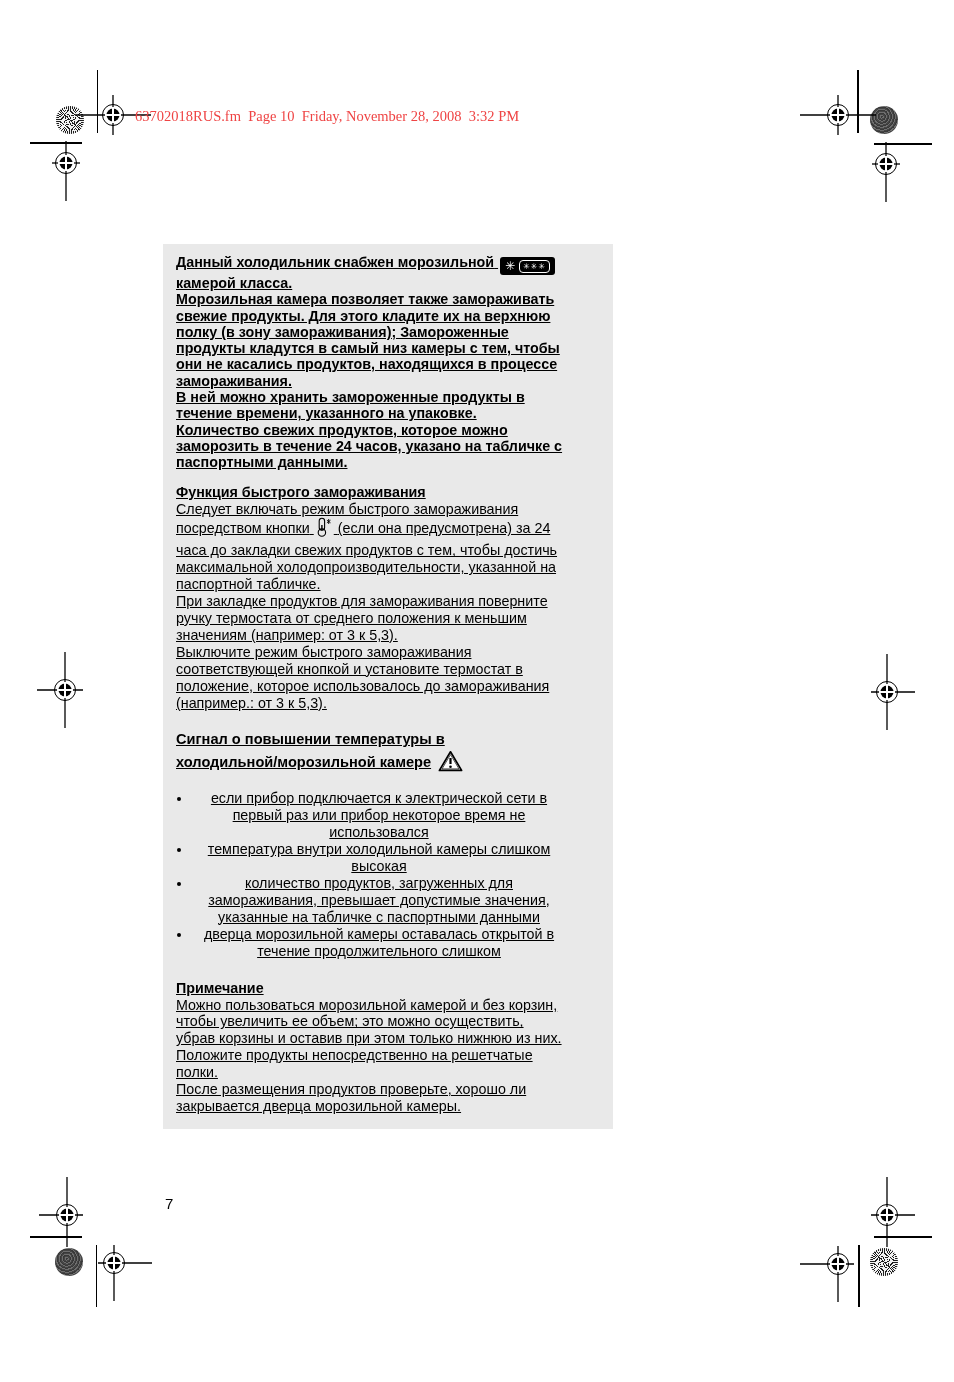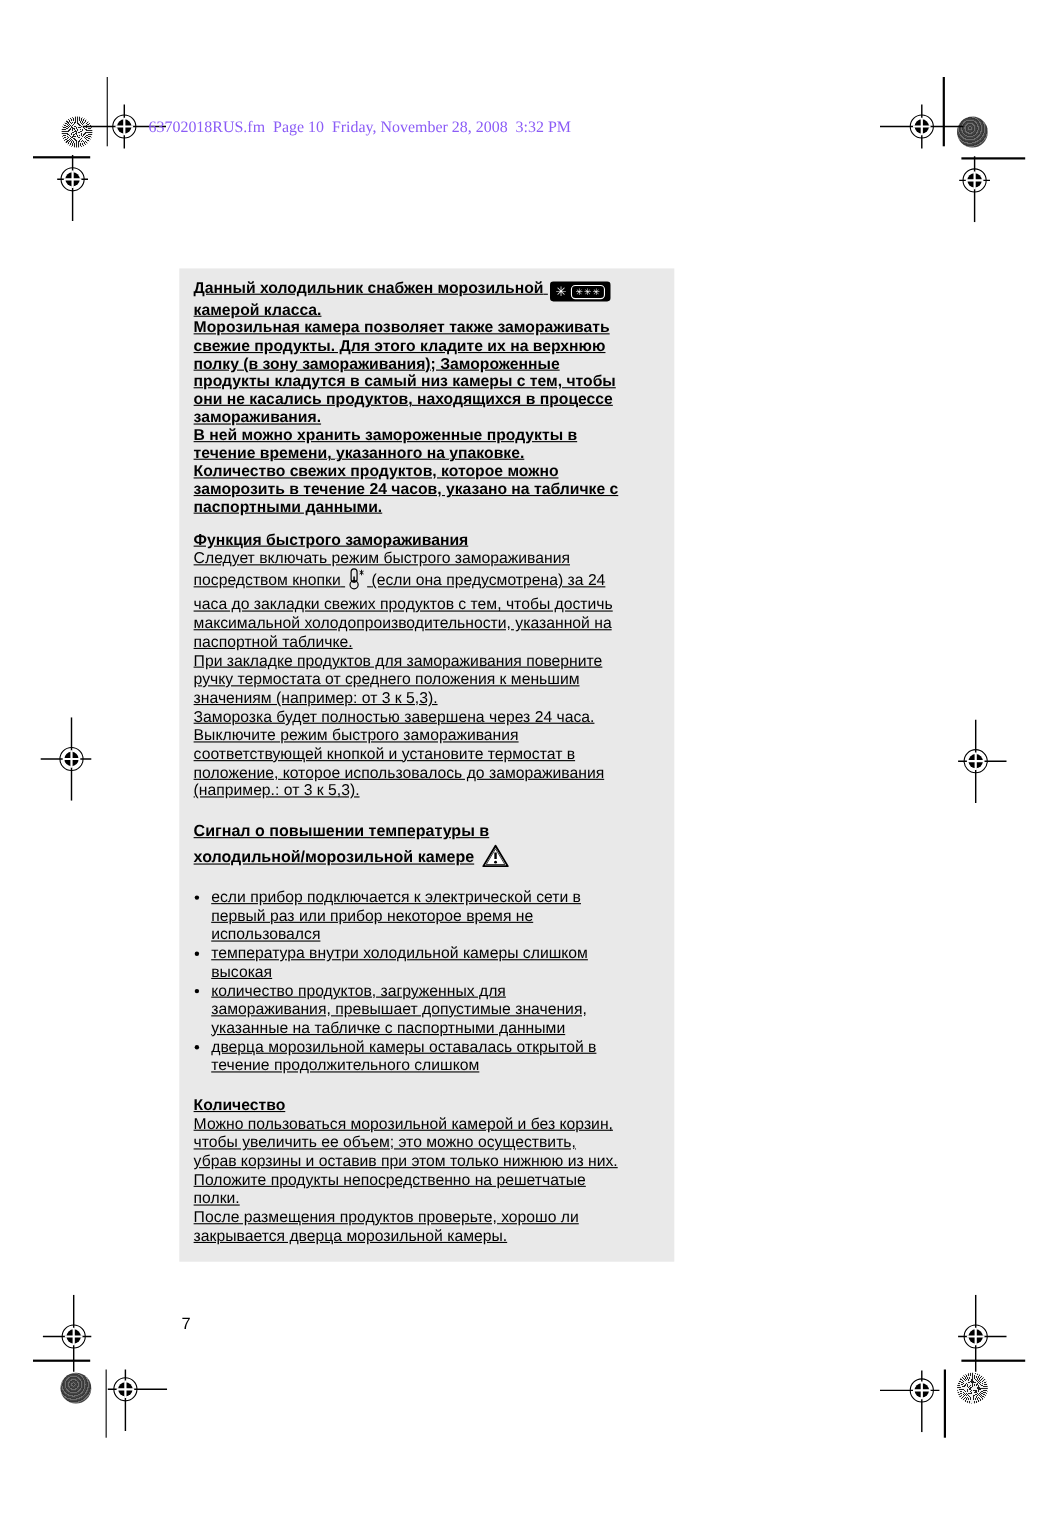--- a/index.html
+++ b/index.html
@@ -14,21 +14,21 @@
   
   .regmark{position:absolute;width:76px;height:76px;}
   .cropline{position:absolute;background:#000;}
   .halftone{position:absolute;width:28px;height:28px;border-radius:50%;}
   .halftone.burst{background:repeating-conic-gradient(#1e1e1e 0deg 3.5deg,#f2f2f2 3.5deg 9deg);}
   .halftone.noise{background:repeating-radial-gradient(circle at 42% 38%,#383838 0 1px,#6e6e6e 1px 2px,#454545 2px 3px);}
   
   .header-line{
     position:absolute;left:135px;top:108px;
     font-family:"Liberation Serif",serif;
-    font-size:14.5px;color:#8b5cf6;
+    font-size:14.5px;color:#ef4444;
   }
   .header-line span{white-space:pre;}
   
   .content{position:absolute;left:163px;top:244px;width:460px;}
   h1.title{
     margin:0 0 21px 3px;
     font-size:30px;line-height:34px;font-weight:bold;
     letter-spacing:0px;white-space:nowrap;
   }
   .graybox{
@@ -37,21 +37,21 @@
     background:#e9e9e9;
     padding:10px 47px 14px 13px;
     font-size:14.3px;line-height:16.4px;text-decoration:underline;
   }
   .graybox p{margin:0;}
   p.intro{font-weight:bold;line-height:16.3px;}
   h2.subhead{margin:13px 0 0;font-size:14.3px;line-height:17px;font-weight:bold;}
   .body-text{line-height:16.9px;}
   h2.alarm-h{margin:17px 0 12px;font-size:14.6px;line-height:22px;font-weight:bold;}
   h2.note-h{margin:20px 0 0;font-size:14.3px;line-height:17px;font-weight:bold;}
-  ul.alarm-list{margin:0;padding-left:16px;list-style:disc outside;}
+  ul.alarm-list{margin:0;padding-left:16px;list-style:disc outside;text-align:center;}
   ul.alarm-list li{margin:0;line-height:16.9px;padding-left:0;}
   
   .fc-icon{
     display:inline-flex;align-items:center;gap:4px;
     background:#000;border-radius:3px;
     padding:2px 5px;height:14px;
     vertical-align:-3px;margin:0 2px;
     font-family:"DejaVu Sans",sans-serif;
   }
   .fc-star{color:#fff;font-size:12px;line-height:12px;}
@@ -191,40 +191,39 @@
               <rect x="3.2" y="1.2" width="5.4" height="12" rx="2.7" fill="none" stroke="#000" stroke-width="1.1"></rect>
               <circle cx="5.9" cy="15.6" r="3.7" fill="none" stroke="#000" stroke-width="1.1"></circle>
               <line x1="5.9" y1="8" x2="5.9" y2="13.5" stroke="#000" stroke-width="1.4"></line>
               <line x1="12.7" y1="2" x2="12.7" y2="7" stroke="#000" stroke-width="0.9"></line>
               <line x1="10.9" y1="3.2" x2="14.5" y2="5.8" stroke="#000" stroke-width="0.9"></line>
               <line x1="14.5" y1="3.2" x2="10.9" y2="5.8" stroke="#000" stroke-width="0.9"></line>
             </svg></span>
         <span>(если она предусмотрена) за 24 часа до закладки свежих продуктов с тем, чтобы достичь максимальной холодопроизводительности, указанной на паспортной табличке.</span>
       </p>
       <p class="body-text">При закладке продуктов для замораживания поверните ручку термостата от среднего положения к меньшим значениям (например: от 3 к 5,3).</p>
-      <p class="body-text">Заморозка будет полностью завершена через 24 часа.</p>
       <p class="body-text">Выключите режим быстрого замораживания соответствующей кнопкой и установите термостат в положение, которое использовалось до замораживания (например.: от 3 к 5,3).</p>
 
       <h2 class="alarm-h">
         <span>Сигнал о повышении температуры в</span><br>
         <span>холодильной/морозильной камере</span><span class="warn-icon"><svg width="25" height="22" viewBox="0 0 25 22">
               <path d="M12.5 1.8 L23.6 20.4 H1.4 Z" fill="#fff" stroke="#000" stroke-width="1.7" stroke-linejoin="round"></path>
               <path d="M12.5 4.6 L21 18.9 H4 Z" fill="none" stroke="#000" stroke-width="0.7"></path>
               <line x1="12.5" y1="8" x2="12.5" y2="14" stroke="#000" stroke-width="2.2"></line>
               <circle cx="12.5" cy="16.8" r="1.3" fill="#000"></circle>
             </svg></span>
       </h2>
       <ul class="alarm-list">
         <li>если прибор подключается к электрической сети в первый раз или прибор некоторое время не использовался</li>
         <li>температура внутри холодильной камеры слишком высокая</li>
         <li>количество продуктов, загруженных для замораживания, превышает допустимые значения, указанные на табличке с паспортными данными</li>
         <li>дверца морозильной камеры оставалась открытой в течение продолжительного слишком</li>
       </ul>
 
-      <h2 class="note-h">Количество</h2>
+      <h2 class="note-h">Примечание</h2>
       <p class="body-text">Можно пользоваться морозильной камерой и без корзин, чтобы увеличить ее объем; это можно осуществить, убрав корзины и оставив при этом только нижнюю из них.</p>
       <p class="body-text">Положите продукты непосредственно на решетчатые полки.</p>
       <p class="body-text">После размещения продуктов проверьте, хорошо ли закрывается дверца морозильной камеры.</p>
 
     </div>
   </div>
 
   <div class="pagenum">7</div>
 
 </div>

